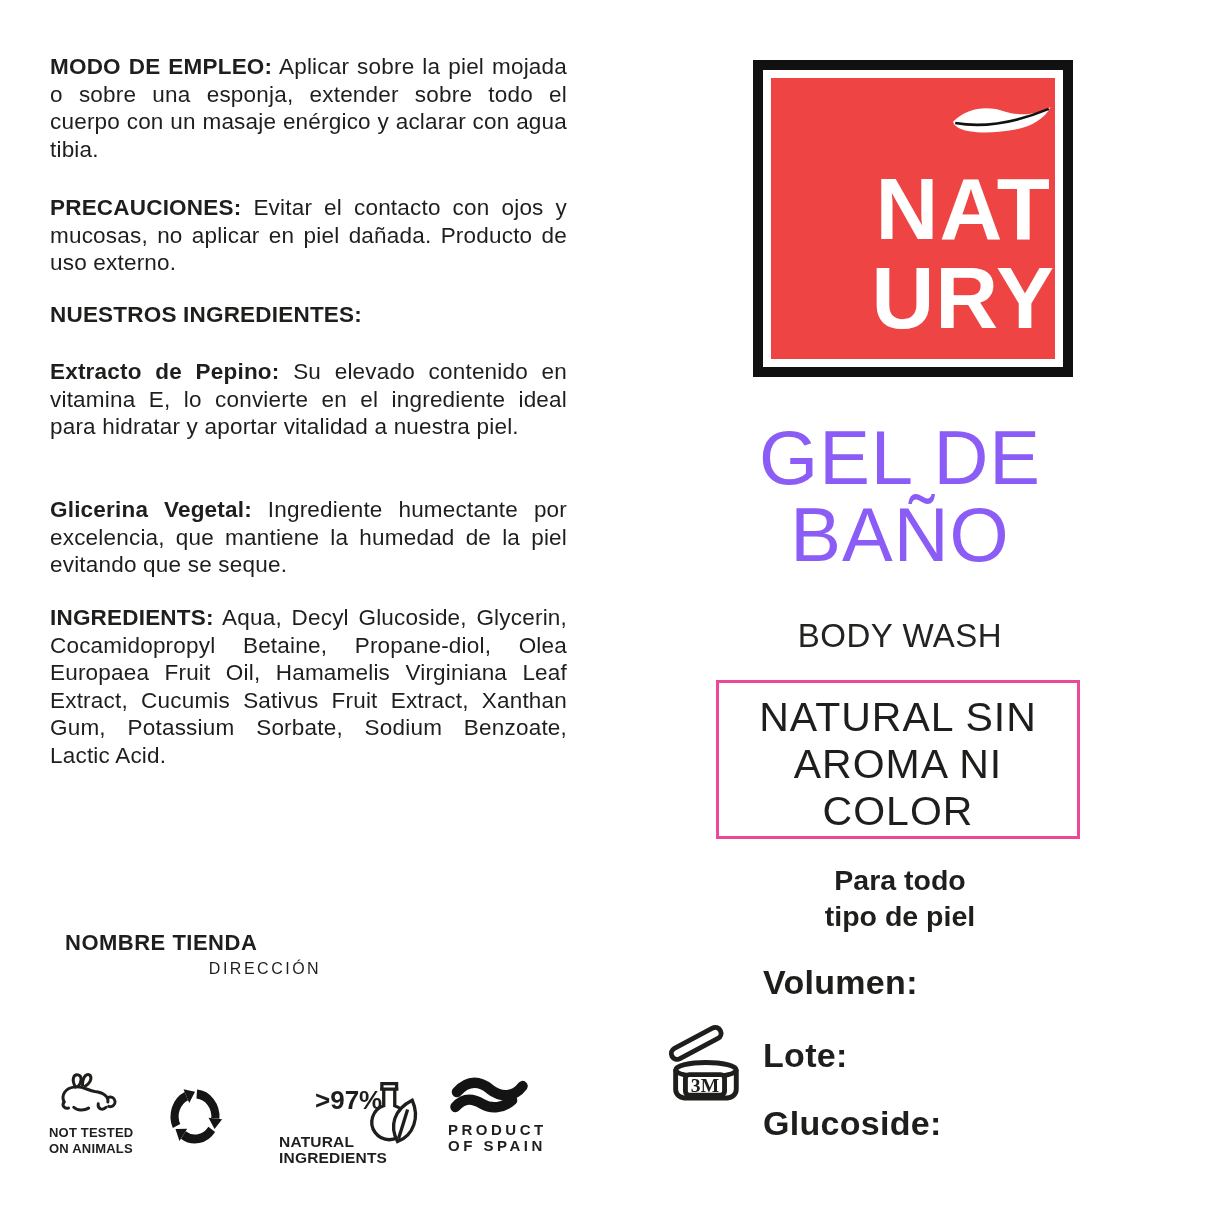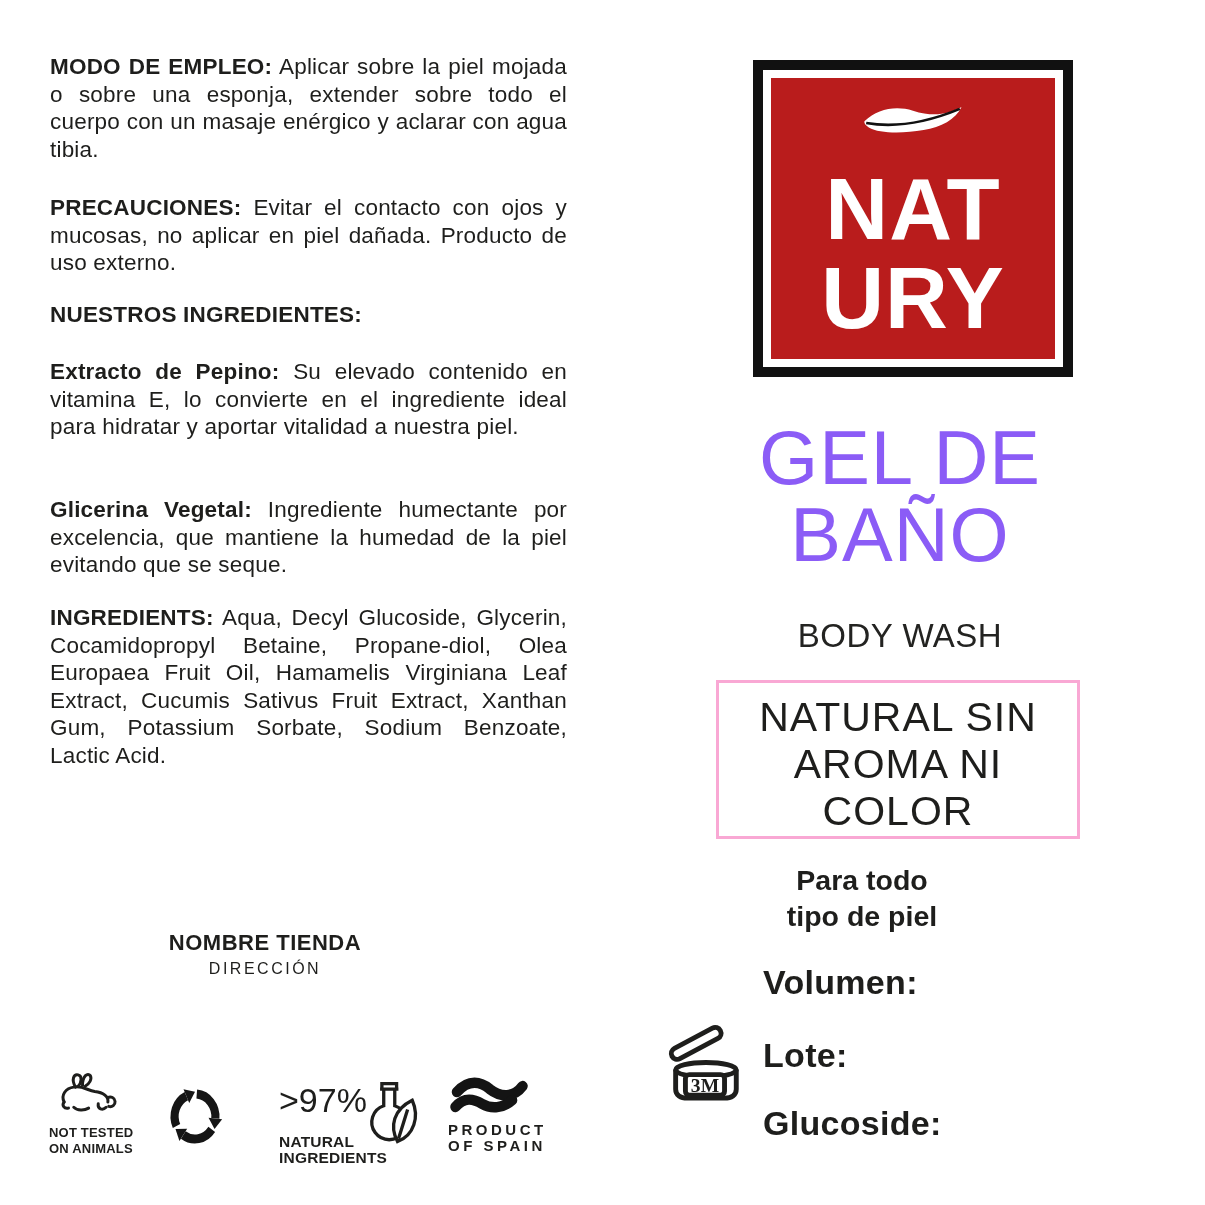--- a/index.html
+++ b/index.html
@@ -8,57 +8,57 @@
           font-family:"Liberation Sans",sans-serif;color:#1e1e1c;overflow:hidden;}
 
   
   .para{position:absolute;left:50px;width:517px;margin:0;font-size:22.5px;
         line-height:27.5px;text-align:justify;letter-spacing:.2px;}
   .para b{font-weight:700;}
   .para.heading{text-align:left;font-weight:700;}
   #p1{top:53px;} #p2{top:194px;} #h1{top:301px;}
   #p3{top:358px;} #p4{top:496px;} #p5{top:604px;}
 
-  .store-name{position:absolute;left:65px;top:930px;width:400px;text-align:center;
+  .store-name{position:absolute;left:65px;top:930px;width:400px;text-align:left;
               font-weight:700;font-size:22px;letter-spacing:.5px;}
   .store-addr{position:absolute;left:65px;top:960px;width:400px;text-align:center;
               font-size:16px;letter-spacing:2.5px;}
 
   
   .badge{position:absolute;}
   .badge-caption{font-size:13px;font-weight:800;line-height:15.5px;letter-spacing:.2px;}
   #badge-rabbit{left:49px;top:1072px;width:100px;}
   #badge-rabbit svg{display:block;margin:0 0 7px 2px;}
   #badge-recycle{left:161px;top:1076px;}
   #badge-natural{left:279px;top:1084px;width:100px;}
-  .pct{font-size:34px;font-weight:400;line-height:32px;letter-spacing:0;}
+  .pct{font-size:26px;font-weight:700;line-height:32px;letter-spacing:0;margin-left:36px;}
   #badge-natural .badge-caption{font-size:15.5px;margin-top:18px;}
   #badge-flask{left:364px;top:1080px;}
   #badge-spain{left:448px;top:1074px;width:130px;}
   #badge-spain svg{display:block;margin-bottom:6px;}
   #badge-spain .badge-caption{font-size:15px;letter-spacing:3.5px;line-height:16px;}
 
   
   .logo-box{position:absolute;left:753px;top:60px;width:320px;height:317px;
             background:#111;padding:10px;box-sizing:border-box;}
-  .logo-inner{width:100%;height:100%;border:8px solid #fff;background:#b91c1c;
-              box-sizing:border-box;display:flex;flex-direction:column;align-items:center;
+  .logo-inner{width:100%;height:100%;border:8px solid #fff;background:#ef4444;
+              box-sizing:border-box;display:flex;flex-direction:column;align-items:flex-end;
               padding-top:24px;}
   .brand{margin-top:20px;color:#fff;font-size:87px;font-weight:700;line-height:89px;
          letter-spacing:1px;text-align:center;}
 
   .title{position:absolute;left:697px;top:419px;width:406px;text-align:center;
          font-size:76px;line-height:77px;letter-spacing:1px;color:#8b5cf6;}
   .subtitle{position:absolute;left:697px;top:593px;width:406px;text-align:center;
             font-size:33px;letter-spacing:.5px;color:#232321;margin-top:24px;}
 
   .claim-box{position:absolute;left:716px;top:680px;width:364px;height:159px;
-             border:3px solid #f9a8d4;box-sizing:border-box;text-align:center;
+             border:3px solid #ec4899;box-sizing:border-box;text-align:center;
              font-size:41px;line-height:47px;letter-spacing:1px;padding-top:11px;}
-  .skin{position:absolute;left:659px;top:862px;width:406px;text-align:center;
+  .skin{position:absolute;left:697px;top:862px;width:406px;text-align:center;
         font-size:28.5px;line-height:36px;font-weight:700;}
 
   .field{position:absolute;left:763px;font-size:34px;font-weight:700;letter-spacing:.3px;}
   #f-vol{top:963px;} #f-lot{top:1036px;text-align:center;} #f-cad{top:1104px;}
   .pao{position:absolute;left:660px;top:1016px;font-family:Liberation Serif, serif;}
 </style>
 </head>
 <body>
 
 <div class="canvas">

